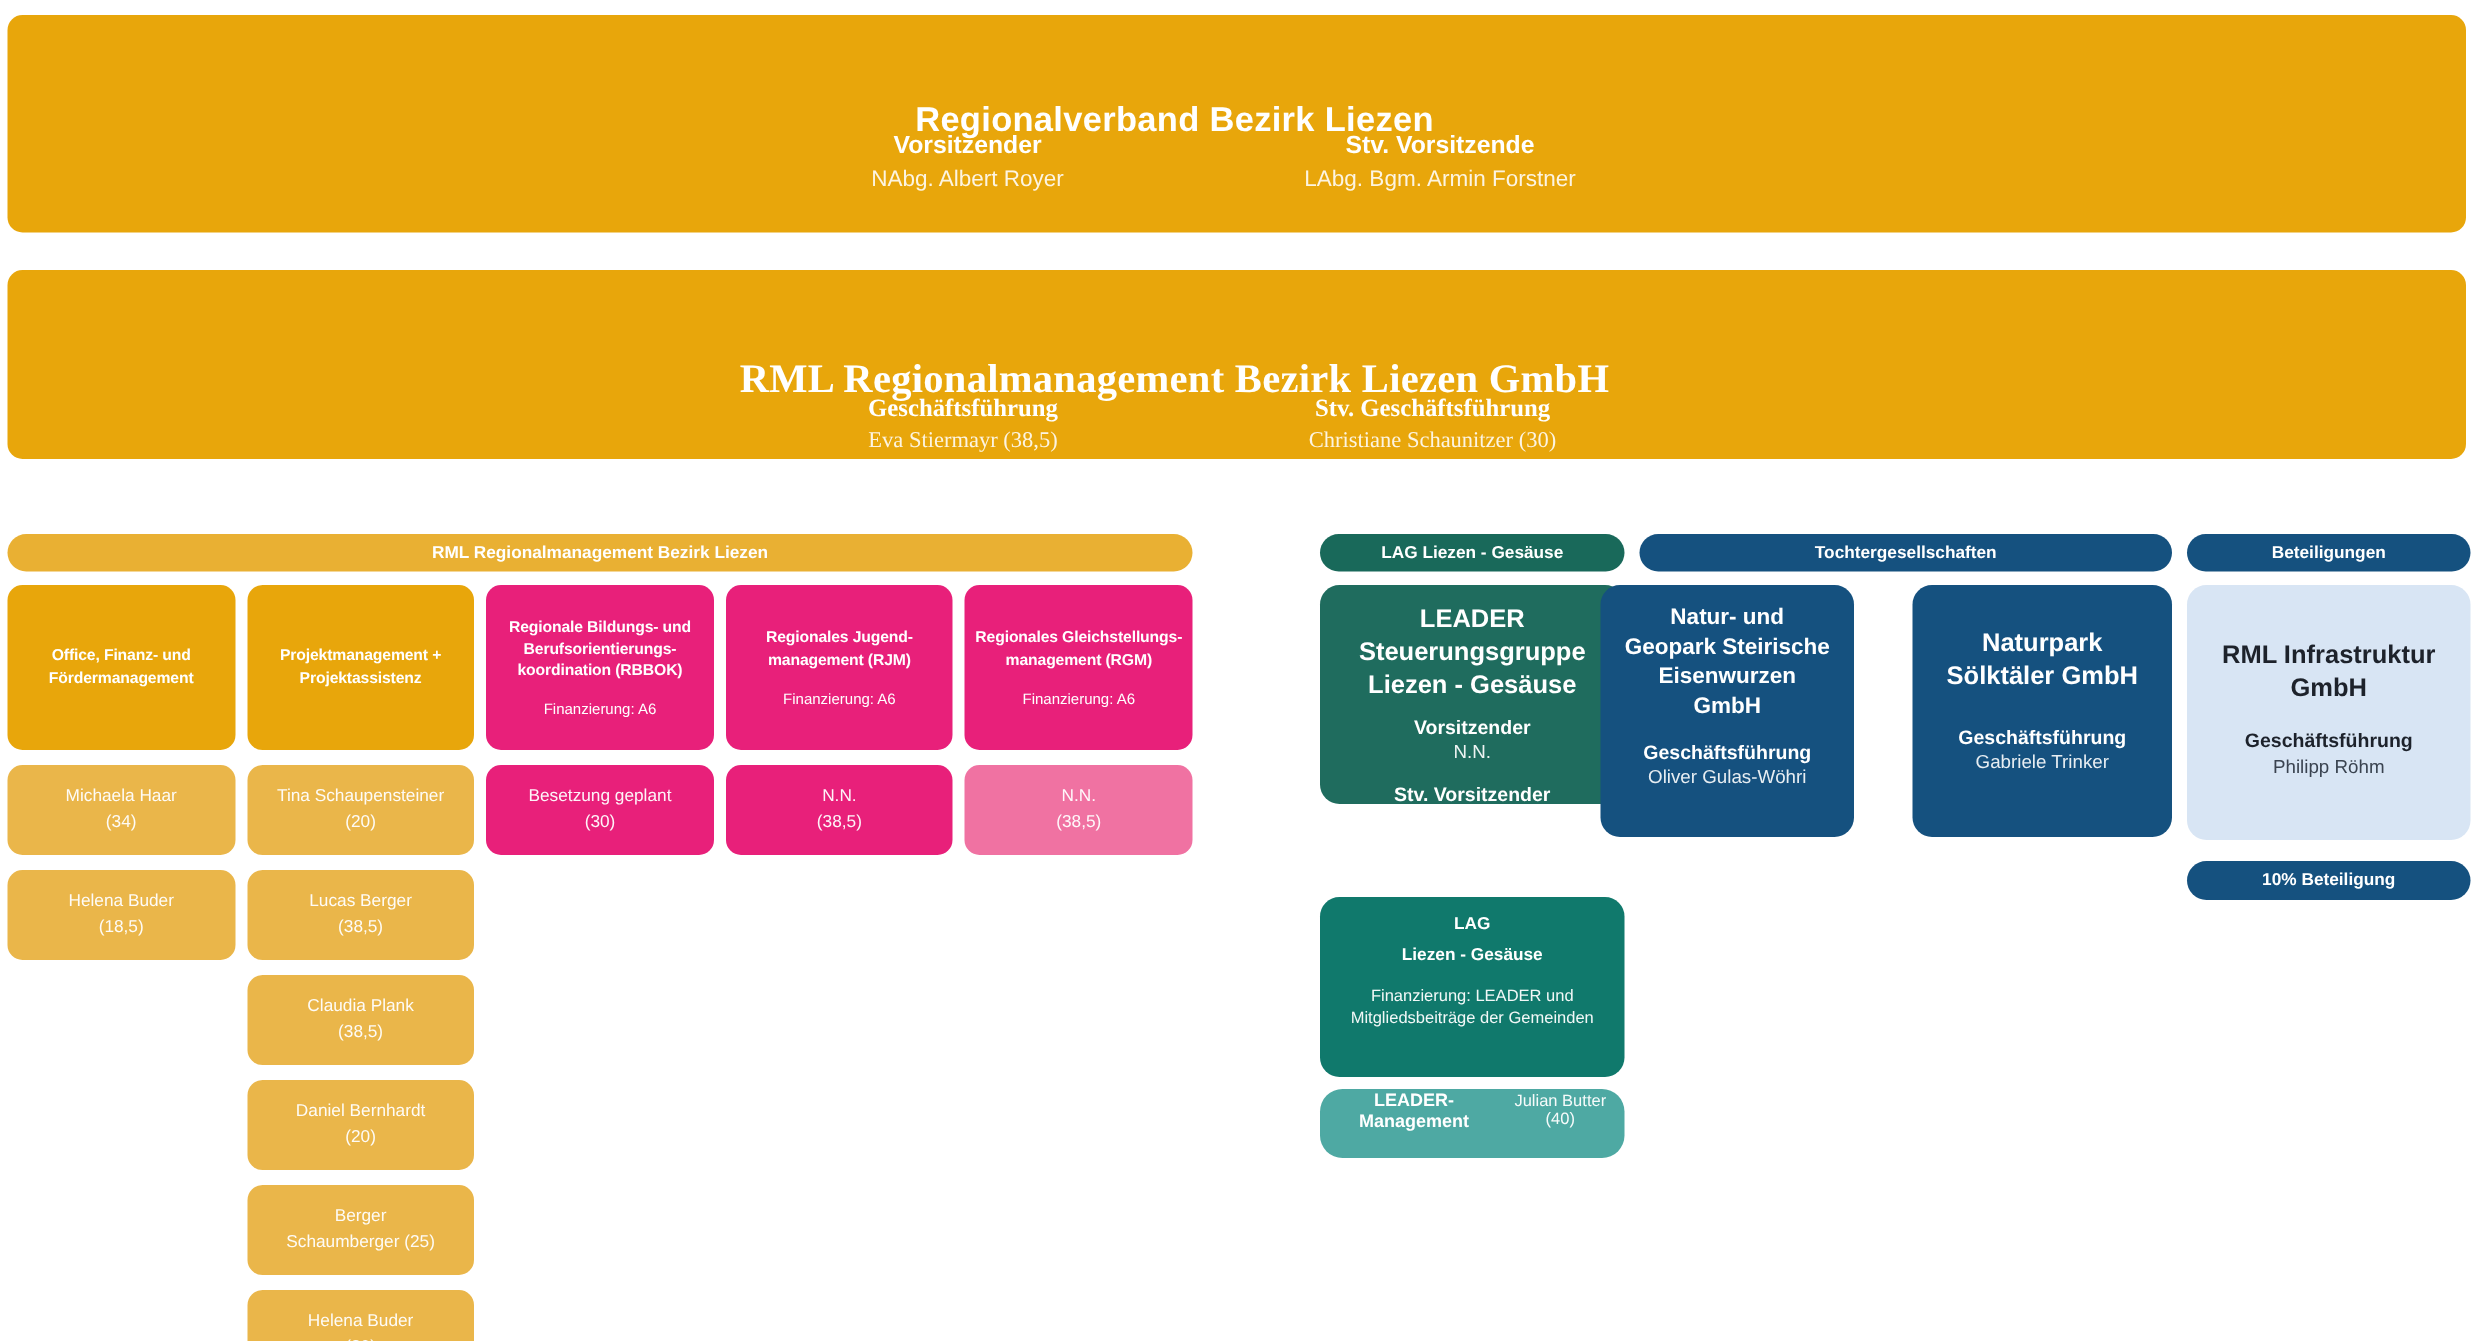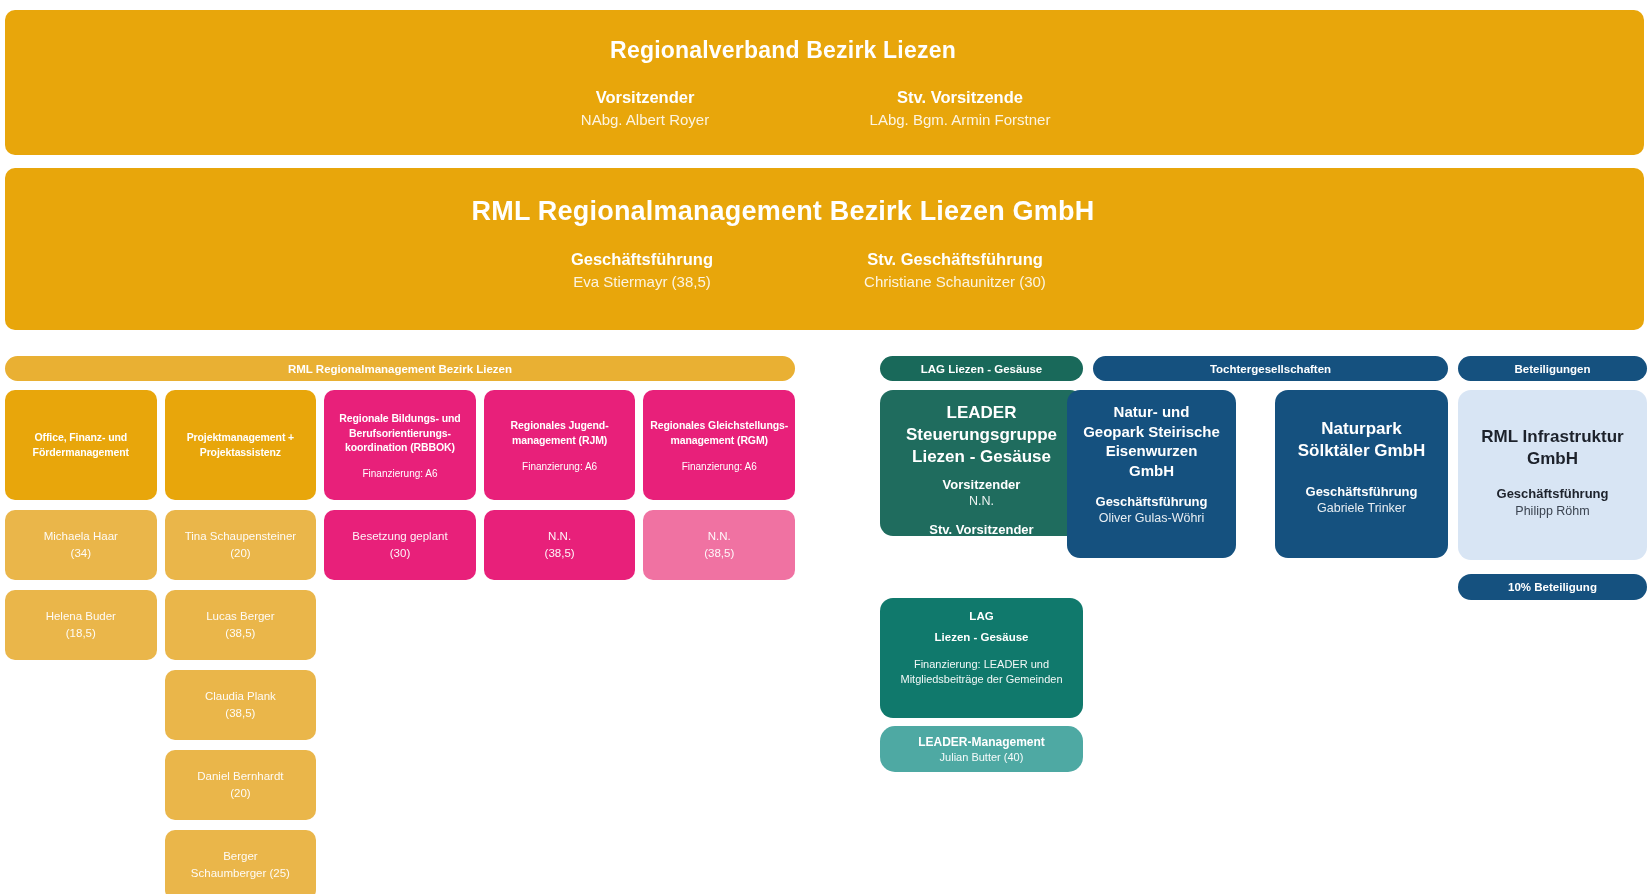--- a/index.html
+++ b/index.html
@@ -15,22 +15,22 @@
   .bg-tealh{background:#19695A;}
   .bg-teal{background:#1F6C5E;}
   .bg-tealdeep{background:#10796C;}
   .bg-teall{background:#4EA9A3;}
   .bg-blue{background:#15517F;}
   .bg-bluepale{background:#D8E5F4;}
 
   
   .band{position:absolute;left:5px;width:1639px;border-radius:10px;color:#fff;}
   .band1{top:10px;height:145px;}
-  .band2{top:168px;height:162px;}
-  .band-center{width:1556px;text-align:center;}
+  .band2{top:180px;height:126px;font-family:Liberation Serif, serif;}
+  .band-center{width:1556px;text-align:center;margin-top:29px;}
   .band-title{font-weight:bold;letter-spacing:.2px;}
   .band1 .band-title{padding-top:27px;font-size:23px;}
   .band2 .band-title{padding-top:28px;font-size:27px;}
   .role{position:absolute;width:320px;text-align:center;}
   .role-title{font-size:16.5px;font-weight:bold;}
   .role-name{font-size:15px;margin-top:4px;color:rgba(255,255,255,.88);}
 
   
   .pill{position:absolute;height:25px;border-radius:13px;color:#fff;font-weight:bold;font-size:11.5px;
         display:flex;align-items:center;justify-content:center;}
@@ -41,37 +41,37 @@
 
   
   .dept-grid{position:absolute;left:5px;top:390px;width:790px;display:grid;
              grid-template-columns:repeat(5,1fr);column-gap:8px;}
   .dept-col{display:flex;flex-direction:column;gap:10px;}
   .dept-box{height:110px;border-radius:10px;color:#fff;display:flex;flex-direction:column;
             align-items:center;justify-content:center;text-align:center;padding:0 3px;box-sizing:border-box;}
   .dept-title{font-weight:bold;font-size:10.5px;line-height:1.4;white-space:pre-line;letter-spacing:-.1px;}
   .dept-funding{font-size:10px;margin-top:13px;}
   .dept-funding:empty{display:none;}
-  .staff-box{height:70px;border-radius:10px;color:rgba(255,255,255,.95);display:flex;flex-direction:column;
+  .staff-box{height:60px;border-radius:10px;color:rgba(255,255,255,.95);display:flex;flex-direction:column;
              align-items:center;justify-content:center;text-align:center;font-size:11.5px;line-height:1.45;padding:0 3px;box-sizing:border-box;}
 
   
   .steer-box{position:absolute;left:880px;top:390px;width:203px;height:146px;border-radius:13px;color:#fff;
              text-align:center;box-sizing:border-box;padding:12px 10px;}
   .steer-title{font-weight:bold;font-size:17px;line-height:1.3;white-space:pre-line;}
   .steer-role-title{font-weight:bold;font-size:13px;margin-top:9px;}
   .steer-role-title.second{margin-top:14px;}
   .steer-role-name{font-size:12.5px;margin-top:2px;color:rgba(255,255,255,.92);}
   .lag-box{position:absolute;left:880px;top:598px;width:203px;height:120px;border-radius:13px;color:#fff;
            text-align:center;box-sizing:border-box;padding:12px 10px;}
   .lag-l1,.lag-l2{font-weight:bold;font-size:11.5px;}
   .lag-l2{margin-top:9px;}
   .lag-fund{font-size:11px;margin-top:14px;line-height:1.4;white-space:pre-line;color:rgba(255,255,255,.95);}
   .teal-pill-box{position:absolute;left:880px;width:203px;height:46px;border-radius:15px;color:#fff;
-                 text-align:center;display:flex;flex-direction:column;justify-content:center;box-sizing:border-box;padding:0 4px;}
+                 text-align:center;display:flex;flex-direction:row;justify-content:center;box-sizing:border-box;padding:0 4px;}
   .tp-mgmt{top:726px;}
   .tp-asst{top:779px;}
   .tp-title{font-weight:bold;font-size:12px;}
   .tp-name{font-size:11px;margin-top:2px;color:rgba(255,255,255,.95);}
 
   
   .sub-box{position:absolute;top:390px;height:168px;border-radius:13px;color:#fff;text-align:center;
            box-sizing:border-box;padding:0 4px;}
   .sub-natur{left:1067px;width:169px;padding-top:12px;}
   .sub-naturpark{left:1275px;width:173px;padding-top:28px;}

